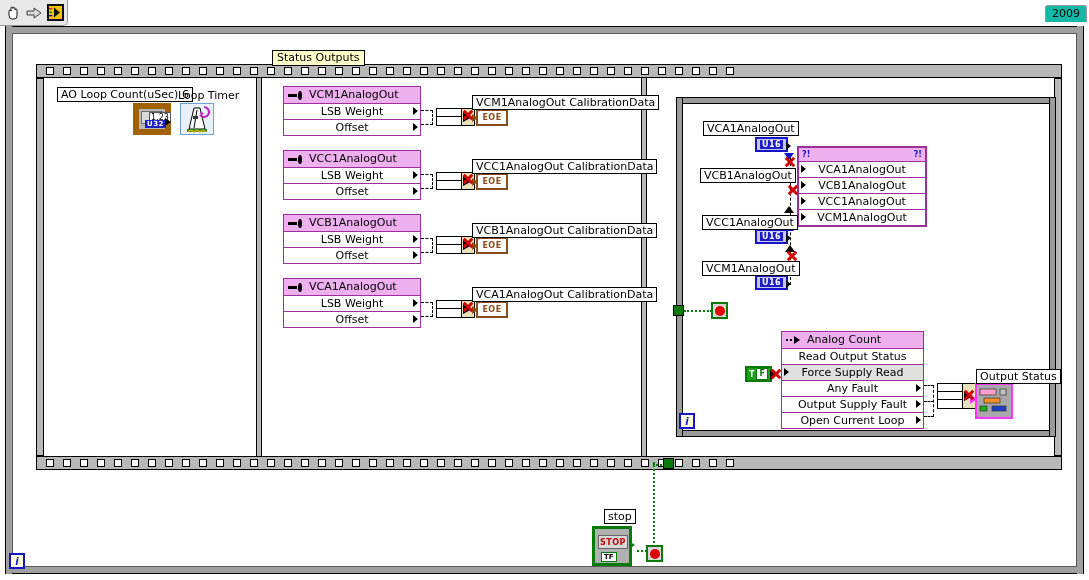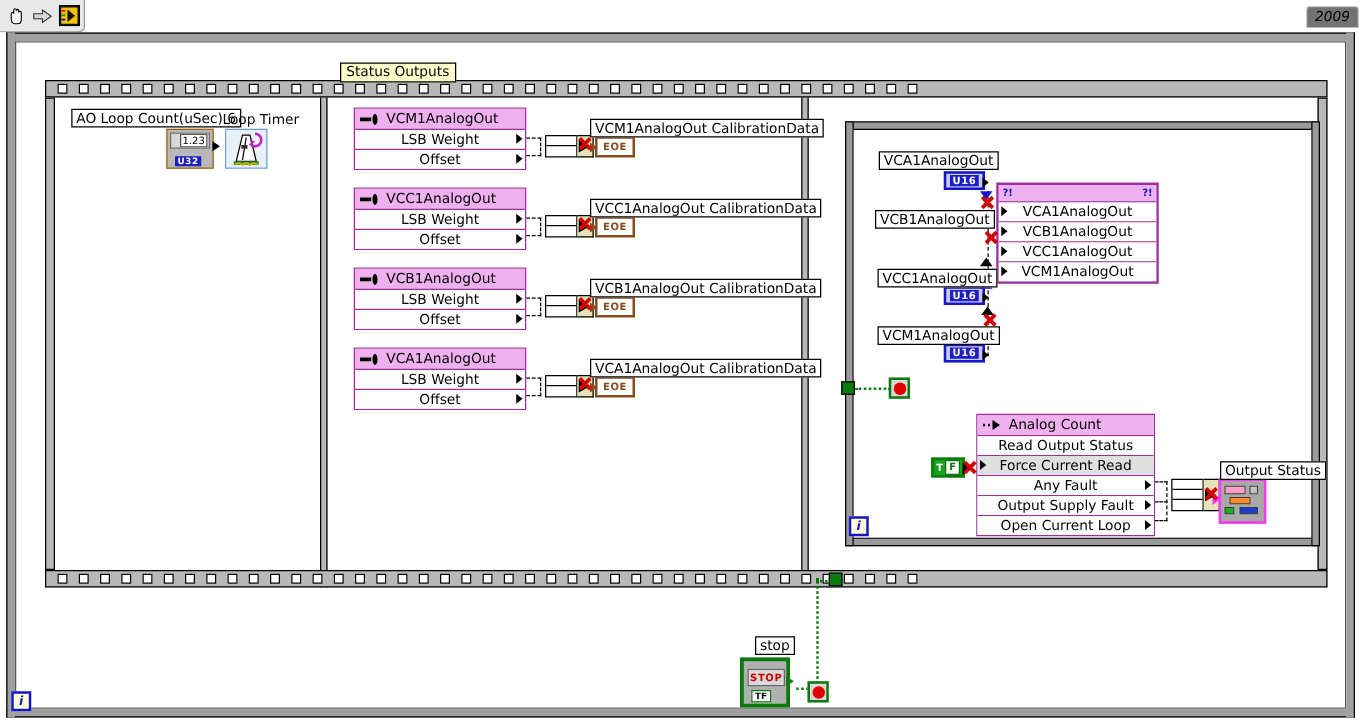--- a/index.html
+++ b/index.html
@@ -6,22 +6,22 @@
   body{width:1089px;height:580px;position:relative;overflow:hidden;
        font-family:"DejaVu Sans","Liberation Sans",sans-serif;font-size:11px;color:#000;}
 
   
   #toolbar{position:absolute;left:0;top:0;width:68px;height:26px;
            background:#e8e8e8;border:1px solid #9a9a9a;border-top:none;border-left:none;
            border-radius:0 0 5px 0;display:flex;align-items:center;gap:3px;padding-left:4px;box-sizing:border-box;}
   .tbicon{width:18px;height:18px;display:flex;align-items:center;justify-content:center;line-height:1;}
   .tbicon svg{display:block;}
 
-  #yearTab{position:absolute;right:2px;top:5px;background:#737373;border:1px solid #999;
-           border-bottom:none;border-radius:3px 3px 0 0;padding:1px 6px 2px 6px;font-size:11px;color:#000;font-style:italic;}
+  #yearTab{position:absolute;right:2px;top:5px;background:#14b8a6;border:1px solid #999;
+           border-bottom:none;border-radius:3px 3px 0 0;padding:1px 6px 2px 6px;font-size:11px;color:#000;}
 
   
   #outerLoop{position:absolute;left:5px;top:26px;width:1079px;height:548px;}
   .loopBorderTop{position:absolute;left:0;top:0;width:100%;height:7px;background:#a0a0a0;
                  border-top:1px solid #000;border-left:1px solid #000;border-right:1px solid #000;box-sizing:border-box;}
   .loopBorderBot{position:absolute;left:0;bottom:0;width:100%;height:7px;background:#a0a0a0;
                  border-bottom:1px solid #000;border-left:1px solid #000;border-right:1px solid #000;box-sizing:border-box;}
   .loopBorderL{position:absolute;left:0;top:0;width:7px;height:100%;background:#a0a0a0;
                border-left:1px solid #000;box-sizing:border-box;}
   .loopBorderR{position:absolute;right:0;top:0;width:7px;height:100%;background:#a0a0a0;
@@ -95,21 +95,21 @@
   .termU16::after{content:"";position:absolute;right:-5px;top:3px;width:0;height:0;
                 border-left:5px solid #000;border-top:4px solid transparent;border-bottom:4px solid transparent;}
 
   .calTerm{position:absolute;border:2px solid #8a4b1e;background:#fff;box-sizing:border-box;
            height:17px;width:32px;display:flex;align-items:center;justify-content:center;z-index:24;}
   .calTerm .tag{color:#8a4b1e;font-size:8px;font-weight:bold;line-height:9px;letter-spacing:0.5px;}
   .calTerm::before{content:"";position:absolute;left:-6px;top:3px;width:0;height:0;
            border-left:6px solid #8a4b1e;border-top:4px solid transparent;border-bottom:4px solid transparent;}
 
   
-  #numCtl{position:absolute;left:133px;top:103px;width:38px;height:32px;border:1px solid #a16207;
+  #numCtl{position:absolute;left:133px;top:103px;width:38px;height:32px;border:6px solid #a16207;
           background:#b8b8b8;box-sizing:border-box;z-index:24;}
   #numCtlInner{position:absolute;left:2px;top:2px;right:2px;height:13px;background:#d8d8d8;border:1px solid #707070;box-sizing:border-box;
                display:flex;align-items:center;}
   #numVal{background:#fff;border:1px solid #555;font-size:8px;line-height:9px;padding:0 1px;margin-left:7px;}
   #numCtl .u32{position:absolute;left:6px;bottom:1px;background:#1e1ec8;color:#fff;font-size:7px;
                font-weight:bold;padding:0 2px;line-height:8px;letter-spacing:0.5px;}
   #numCtl::after{content:"";position:absolute;right:-6px;top:9px;width:0;height:0;
                border-left:6px solid #000;border-top:4px solid transparent;border-bottom:4px solid transparent;}
 
   
@@ -520,21 +520,21 @@
 <div class="pnode" style="left:781px;top:331px;width:141px;">
   <div class="hdr">
     <span class="invIco"></span>
     <span>Analog Count</span>
   </div>
   <div class="row">
     <span>Read Output Status</span>
   </div>
   <div class="row sel">
     <i class="inArr"></i>
-    <span>Force Current Read</span>
+    <span>Force Supply Read</span>
   </div>
   <div class="row">
     <span>Any Fault</span>
     <i class="outArr"></i>
   </div>
   <div class="row">
     <span>Output Supply Fault</span>
     <i class="outArr"></i>
   </div>
   <div class="row">

